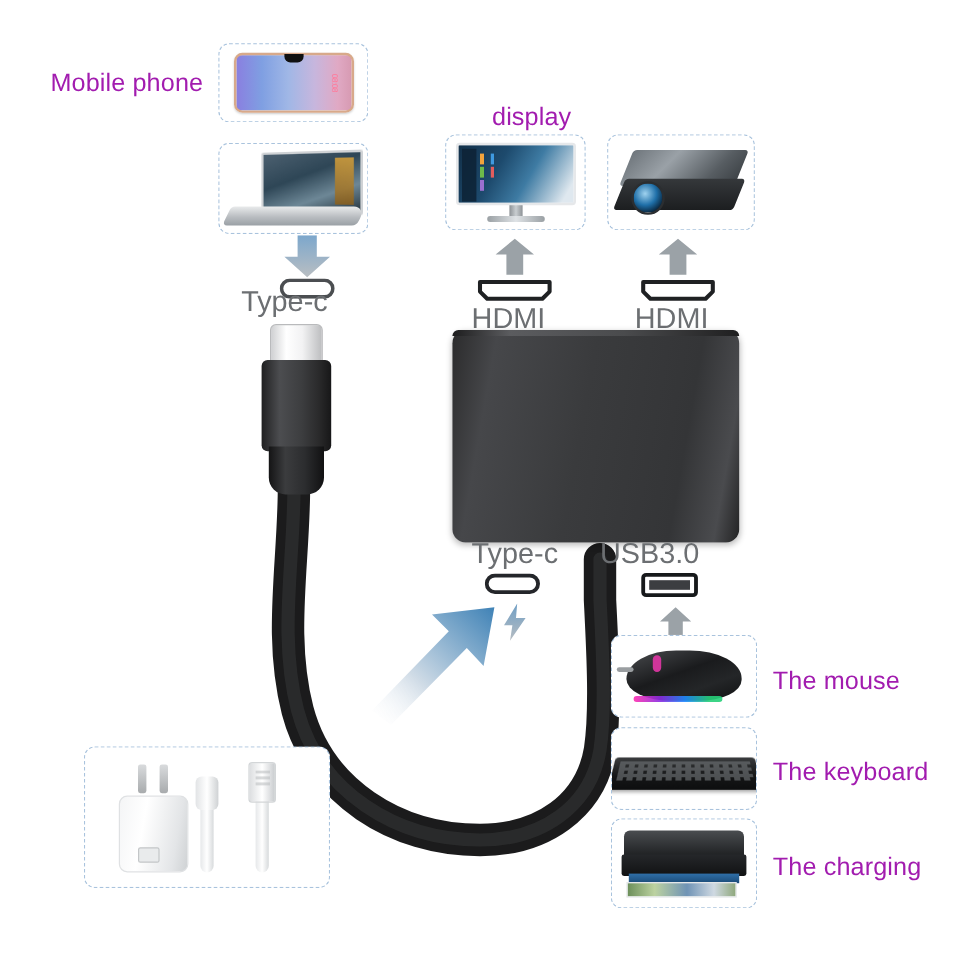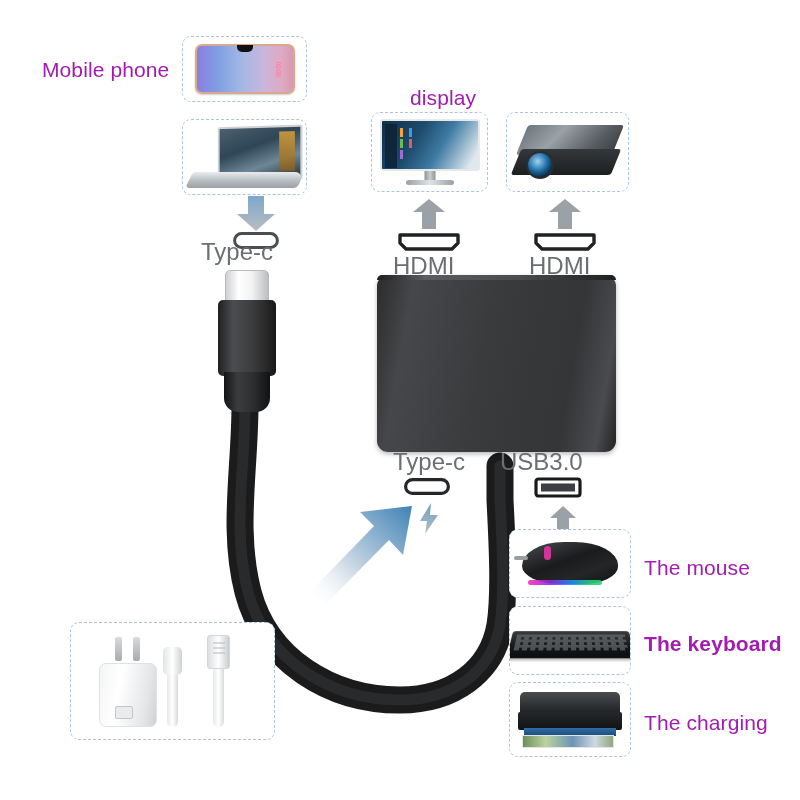--- a/index.html
+++ b/index.html
@@ -368,21 +368,21 @@
   </div>
   <div class="lbl" style="left:644px;top:557px;">The mouse</div>
 
   <div class="dbox" style="left:509px;top:606px;width:122px;height:69px;">
     <div class="keyboard">
       <div class="bd">
           <div class="keys"></div>
         </div>
     </div>
   </div>
-  <div class="lbl" style="left:644px;top:633px;font-weight:bold;">The keyboard</div>
+  <div class="lbl" style="left:644px;top:633px;">The keyboard</div>
 
   <div class="dbox" style="left:509px;top:682px;width:122px;height:75px;">
     <div class="printer">
       <div class="top"></div>
         <div class="mid"></div>
         <div class="tray"></div>
         <div class="paper"></div>
     </div>
   </div>
   <div class="lbl" style="left:644px;top:712px;">The charging</div>

